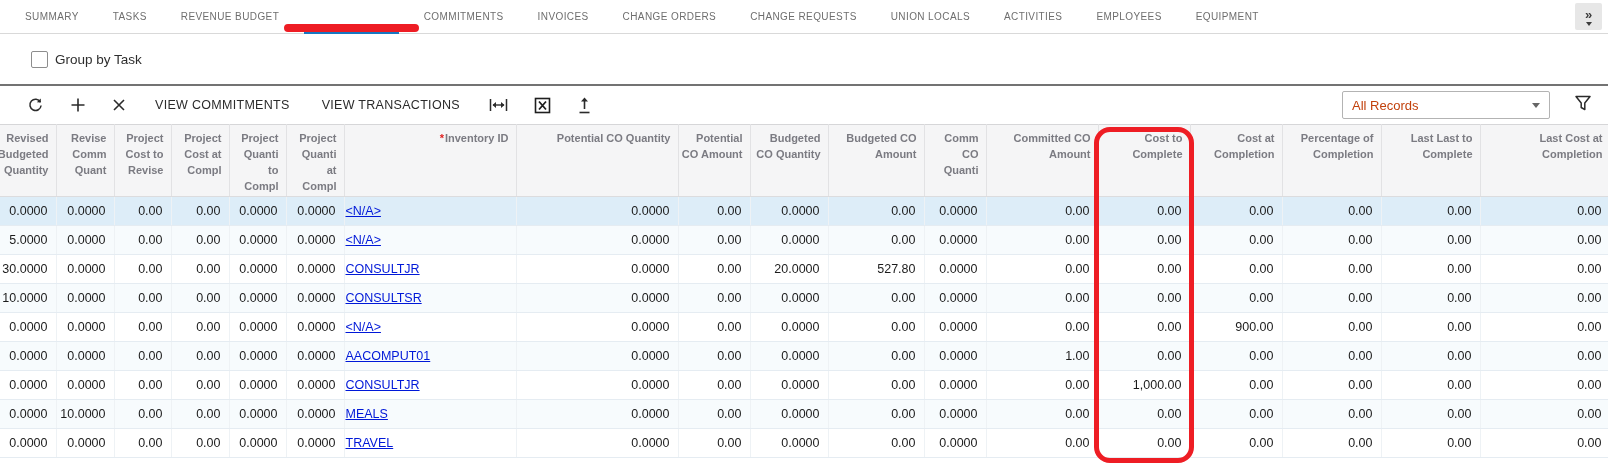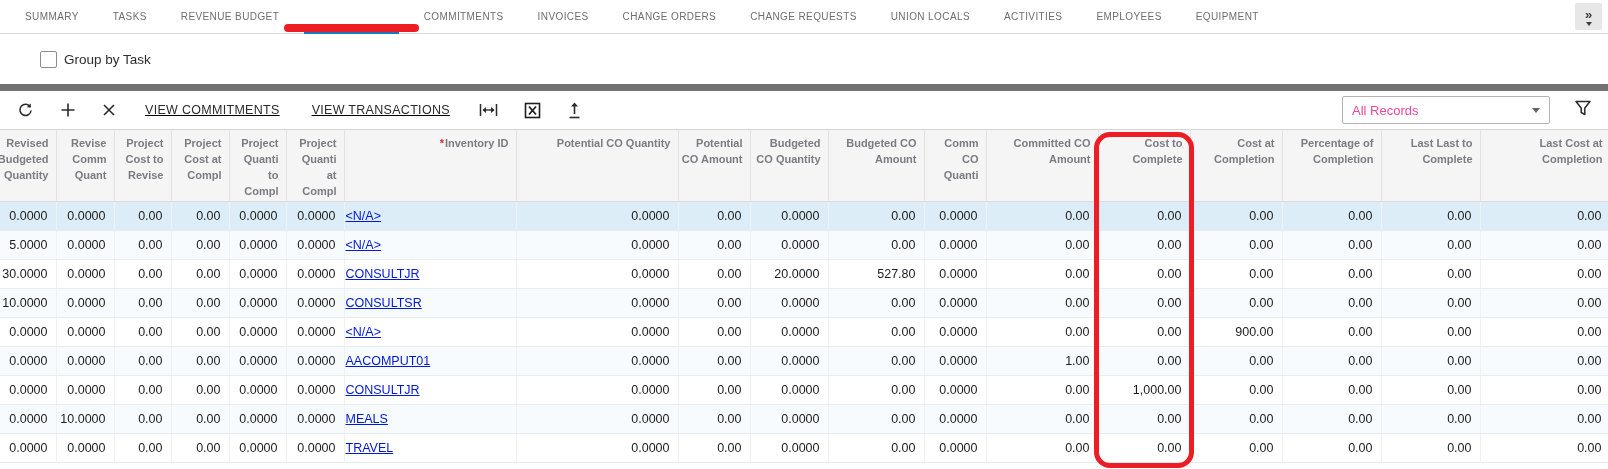--- a/index.html
+++ b/index.html
@@ -28,31 +28,31 @@
     position:absolute;right:6px;top:3px;width:27px;height:27px;background:#e7e7e7;
     border-radius:2px;display:flex;flex-direction:column;align-items:center;justify-content:center;
     color:#3c3c3c;line-height:1;cursor:pointer;
   }
   .tab-overflow .chev{font-size:13px;font-weight:bold;}
   .tab-overflow .tri{
     width:0;height:0;border-left:3.5px solid transparent;border-right:3.5px solid transparent;
     border-top:4px solid #3c3c3c;margin-top:1px;
   }
   
-  .groupbar{height:50px;display:flex;align-items:center;padding-left:40px;border-bottom:7px solid #737373;background:#fff;}
+  .groupbar{height:50px;display:flex;align-items:center;padding-left:31px;border-bottom:2px solid #737373;background:#fff;}
   .checkbox{width:15px;height:15px;border:1.5px solid #8d8d8d;border-radius:2px;background:#fff;cursor:pointer;flex:none;}
   .grouplabel{margin-left:7px;font-size:13.5px;color:#2e2e2e;}
   
-  .toolbar{height:38px;display:flex;align-items:center;padding-left:4px;position:relative;background:#fff;text-decoration:underline;}
+  .toolbar{height:38px;display:flex;align-items:center;padding-left:14px;position:relative;background:#fff;}
   .tbtn{padding:0 13px;display:flex;align-items:center;height:100%;cursor:pointer;color:#2b2b2b;}
   .tbtn svg{display:block;}
   .tbtn.textbtn{font-size:12.5px;letter-spacing:.3px;color:#2b2b2b;padding:0 16px;}
   .records{
     position:absolute;right:58px;top:5px;width:188px;height:26px;border:1px solid #b3b3b3;border-radius:2px;
-    display:flex;align-items:center;padding:0 9px;font-size:13px;color:#ec4899;background:#fff;cursor:pointer;
+    display:flex;align-items:center;padding:0 9px;font-size:13px;color:#c2410c;background:#fff;cursor:pointer;
   }
   .records .caret{
     margin-left:auto;width:0;height:0;border-left:4.5px solid transparent;border-right:4.5px solid transparent;
     border-top:5px solid #666;
   }
   .filterbtn{position:absolute;right:16px;top:8px;cursor:pointer;}
   
   .grid-area{position:relative;background:#fff;}
   table.grid{border-collapse:collapse;table-layout:fixed;width:1620px;margin-left:-12px;}
   table.grid th{

